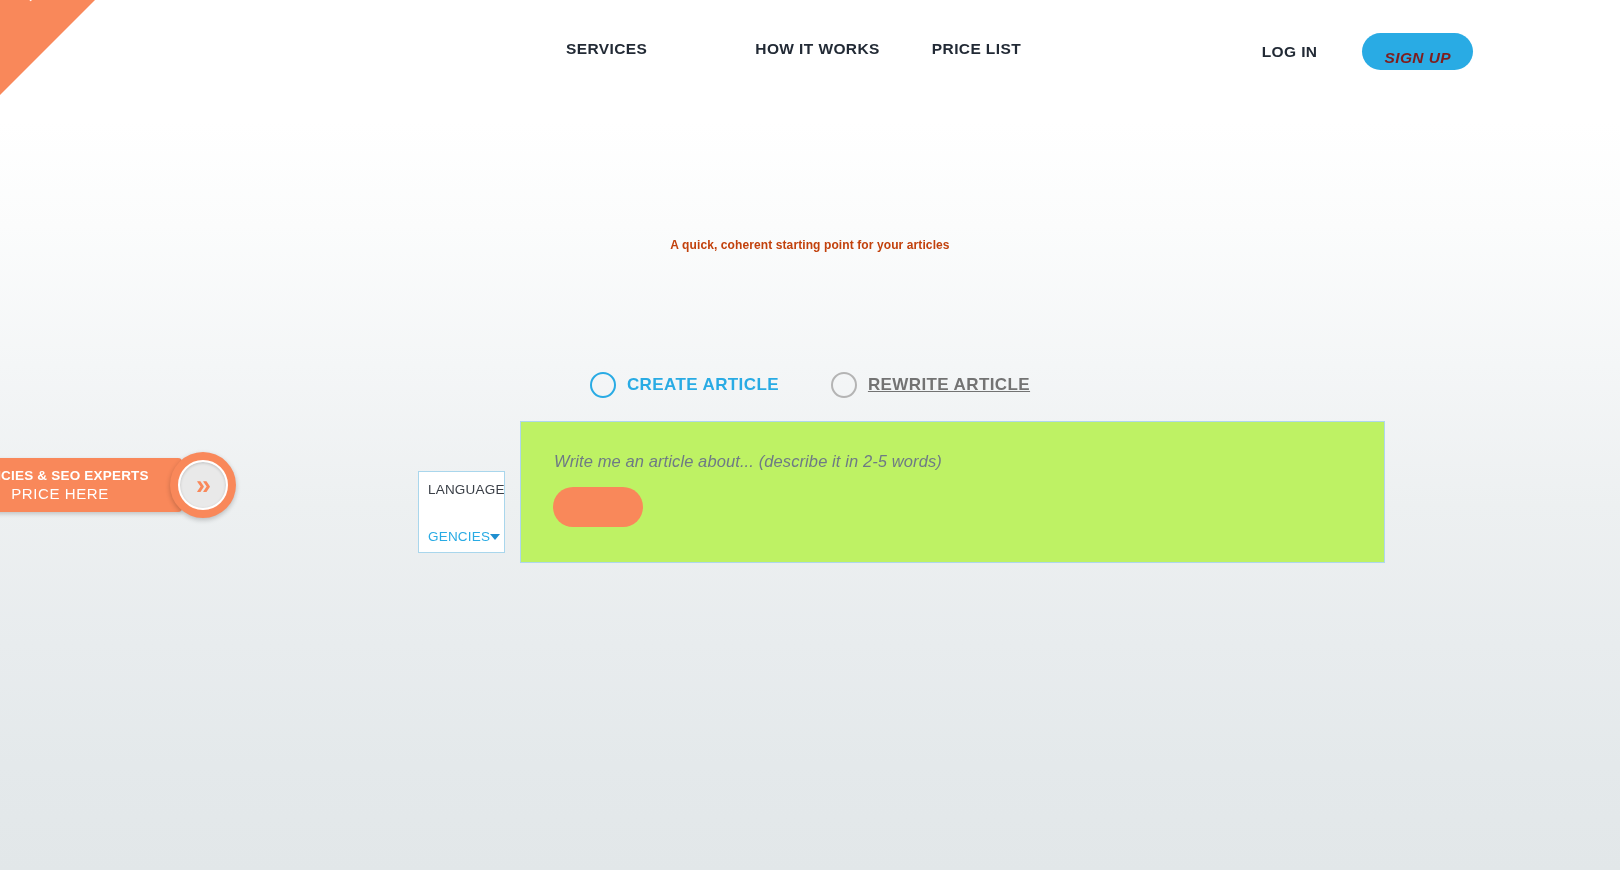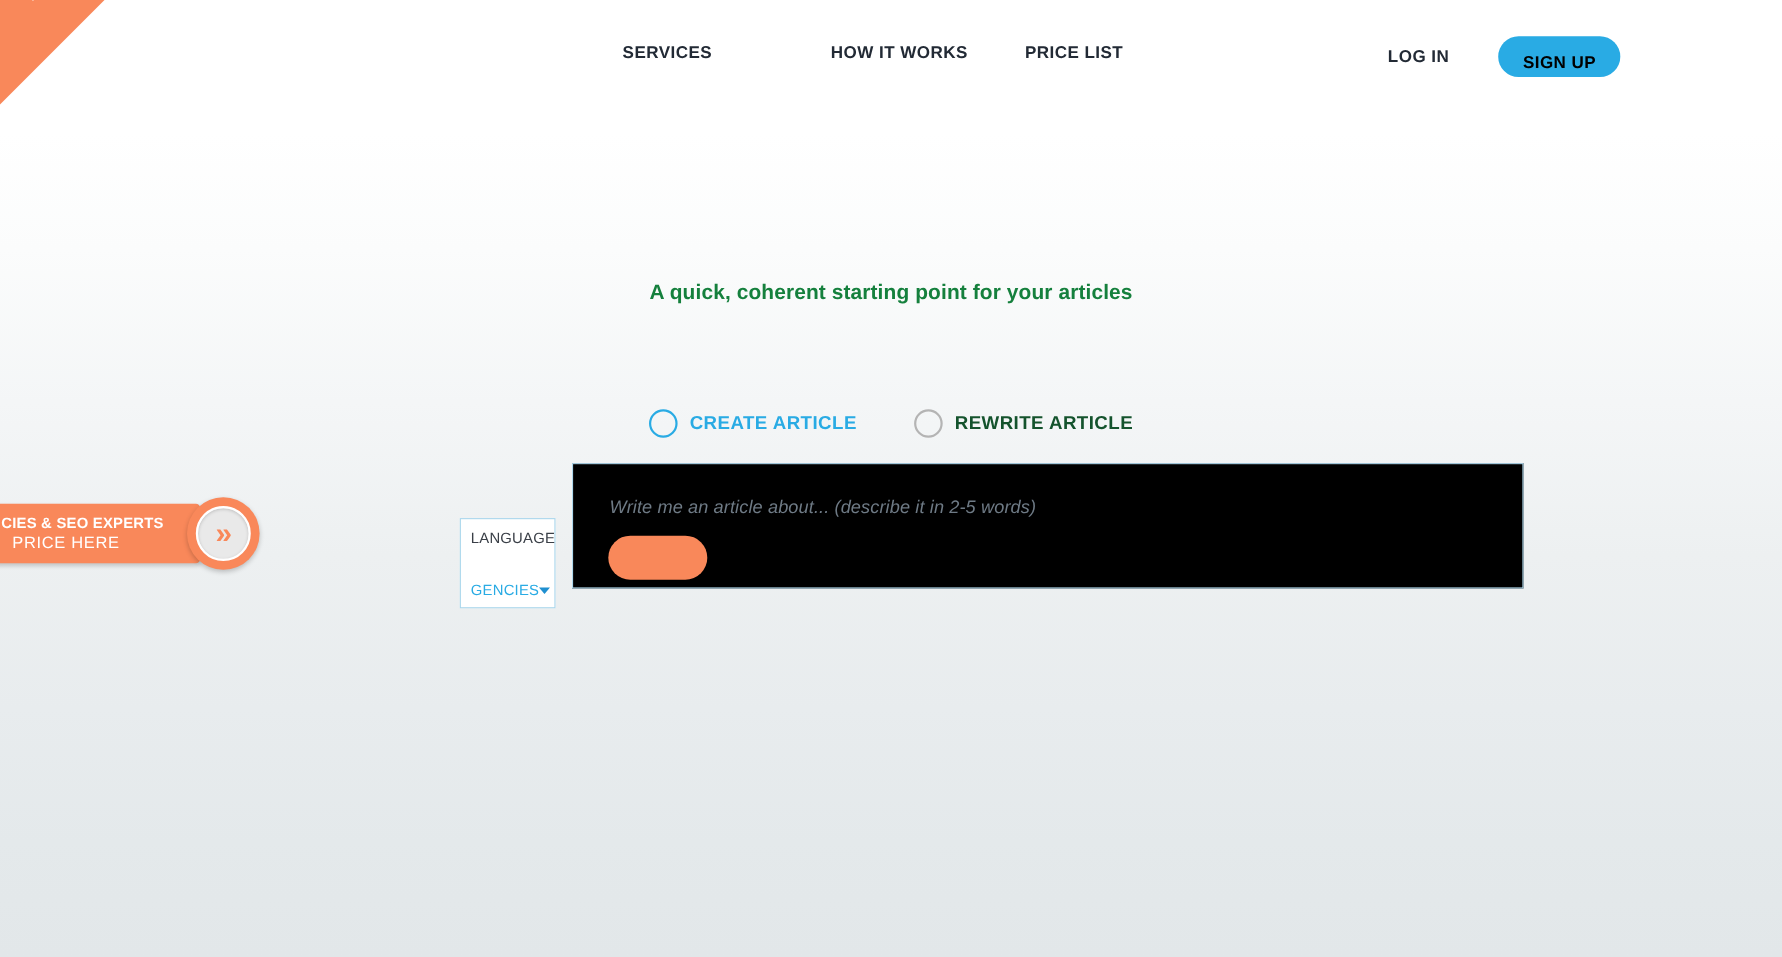--- a/index.html
+++ b/index.html
@@ -90,55 +90,55 @@
     font-size:15.5px;
     font-weight:bold;
     letter-spacing:0.4px;
     text-decoration:none;
     white-space:nowrap;
     margin-right:45px;
     cursor:pointer;
   }
   .signup-btn {
     background:#29abe4;
-    color:#000000;
+    color:#7f1d1d;
     border:none;
     border-radius:22px;
     height:37px;
     padding:16px 22px;
     font-family:"Liberation Sans", sans-serif;
     font-size:15.5px;
     font-weight:bold;
     letter-spacing:0.4px;
     cursor:pointer;
     white-space:nowrap;
+    font-style:italic;
   }
 
   
   .hero {
     position:absolute;
     top:238px;
     left:0;
     width:1620px;
     text-align:center;
   }
   .hero-title {
     font-size:63px;
     font-weight:300;
     letter-spacing:-0.5px;
     color:#2b3440;
     line-height:1.05;
     font-stretch:condensed;
     white-space:nowrap;
   }
   .hero-sub {
-    margin-top:18px;
-    font-size:19px;
-    font-weight:bold;
-    color:#15803d;
+    font-size:12px;
+    font-weight:bold;
+    color:#c2410c;
     letter-spacing:0.1px;
   }
 
   
   .modes {
     position:absolute;
     top:372px;
     left:0;
     width:1620px;
     display:flex;
@@ -160,21 +160,21 @@
   }
   .radio.on  { border:2.5px solid #29abe4; }
   .radio.off { border:2.5px solid #b4b4b4; }
   .mode-label {
     font-size:17px;
     font-weight:bold;
     letter-spacing:0.4px;
     white-space:nowrap;
   }
   .mode-label.on  { color:#29abe4; }
-  .mode-label.off { color:#14532d; }
+  .mode-label.off { color:#737373;text-decoration:underline; }
 
   
   .language-box {
     position:absolute;
     left:418px;
     top:443px;
     width:87px;
     height:82px;
     background:#ffffff;
     border:1.5px solid #a9d6ec;
@@ -211,22 +211,22 @@
     border-top:6px solid #1f8fd0;
     margin-right:2px;
   }
 
   
   .input-panel {
     position:absolute;
     left:520px;
     top:421px;
     width:865px;
-    height:114px;
-    background:#000000;
+    height:142px;
+    background:#bef264;
     border:1.5px solid #aed7ec;
     z-index:11;
   }
   .panel-placeholder {
     position:absolute;
     left:33px;
     top:30px;
     font-size:16.5px;
     font-style:italic;
     color:#6e7a85;

